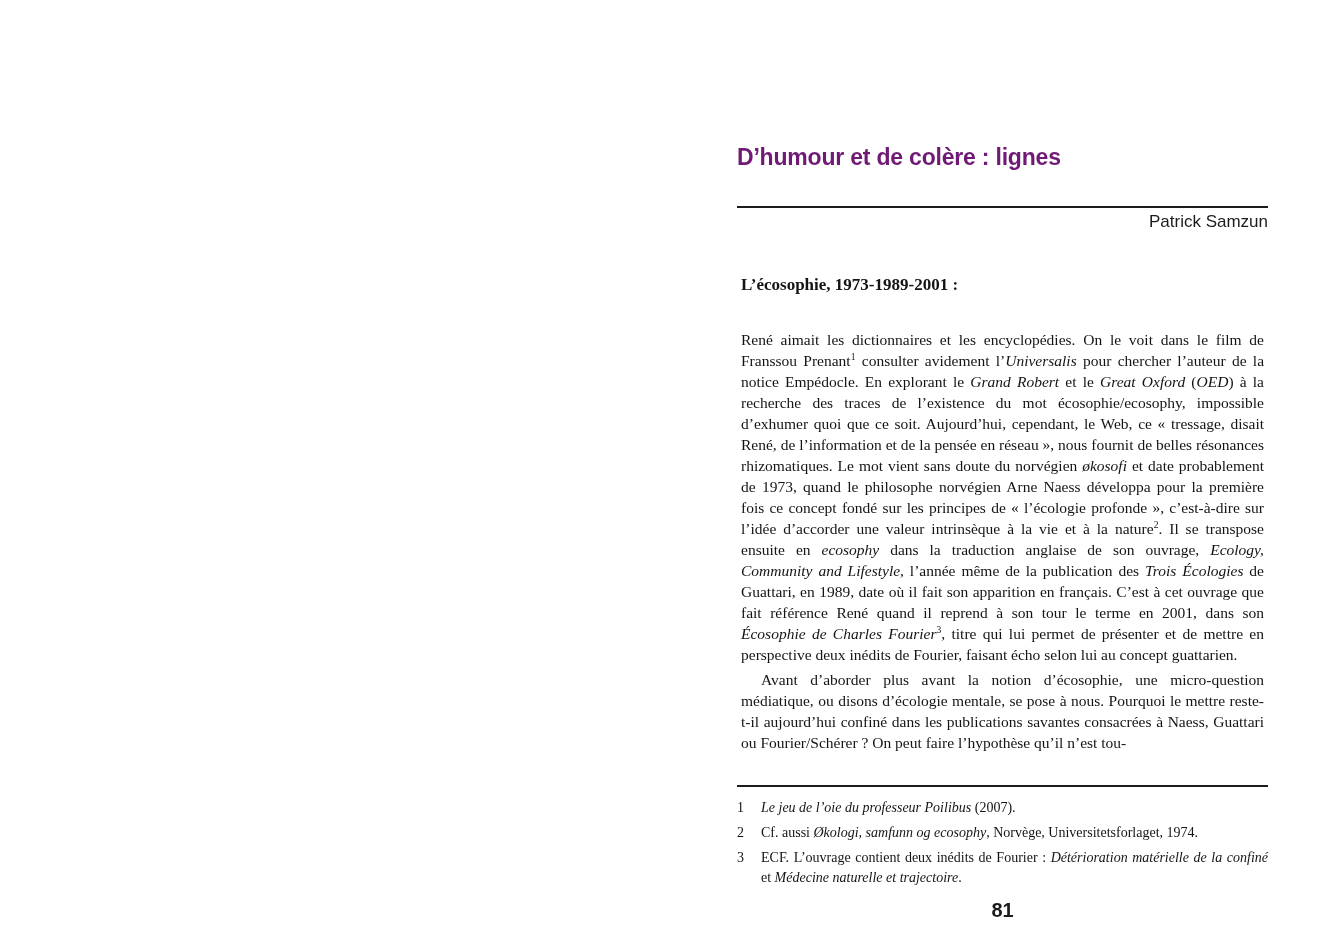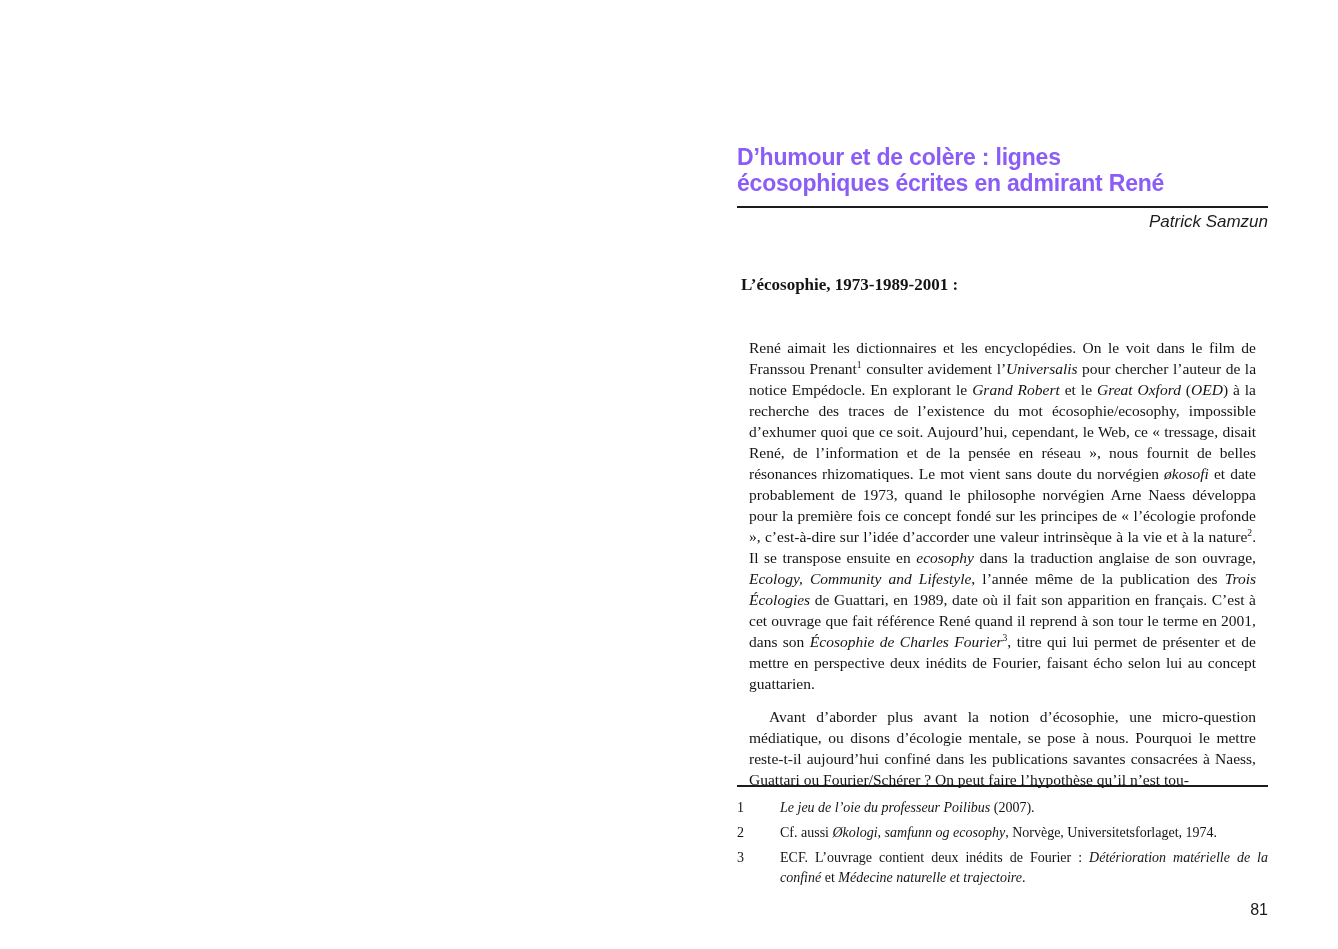--- a/index.html
+++ b/index.html
@@ -31,38 +31,37 @@
     position: absolute;
     top: 144px;
     left: 0;
     width: 100%;
     margin: 0;
     font-family: "Liberation Sans", sans-serif;
     font-weight: 700;
     font-size: 23px;
     line-height: 26px;
     letter-spacing: -0.2px;
-    color: #8b5cf6;
+    color: #701a75;
   }
   .title-rule {
     position: absolute;
     top: 206px;
     left: 0;
     width: 100%;
     height: 2px;
     background: #1c1c1c;
   }
   .author {
     position: absolute;
     top: 211px;
     left: 0;
     width: 100%;
     text-align: right;
     font-family: "Liberation Sans", sans-serif;
-    font-style: italic;
     font-size: 17px;
     line-height: 22px;
     color: #1c1c1c;
   }
   .heading {
     position: absolute;
     top: 269px;
     left: 0;
     width: 100%;
     margin: 4px;
@@ -76,21 +75,21 @@
     position: absolute;
     top: 325px;
     left: 0;
     width: 100%;
     font-size: 15.5px;
     line-height: 21px;
     text-align: justify;
     color: #141414;
   }
   .bodytext p {
-    margin: 12px;
+    margin: 4px;
   }
   .bodytext p.indent {
     text-indent: 20px;
   }
   sup {
     font-size: 0.62em;
     line-height: 0;
     vertical-align: super;
   }
   .fn-rule {
@@ -114,44 +113,42 @@
     display: flex;
     margin-bottom: 5px;
   }
   .fn-num {
     flex: none;
     width: 24px;
   }
   .fn-text {
     flex: 1;
     text-align: justify;
-    margin-left: 19px;
   }
   .page-number {
     position: absolute;
     top: 900px;
     left: 0;
     width: 100%;
-    text-align: right;
+    text-align: center;
     font-family: "Liberation Sans", sans-serif;
-    font-weight: 400;
-    font-size: 16px;
+    font-weight: 700;
+    font-size: 20px;
     line-height: 20px;
     color: #1c1c1c;
   }
 </style>
 </head>
 <body>
 
 <div class="page">
   <div class="column">
 
     <h1 class="title">
       <div>D’humour et de colère : lignes</div>
-      <div>écosophiques écrites en admirant René</div>
     </h1>
 
     <div class="title-rule"></div>
 
     <div class="author">Patrick Samzun</div>
 
     <h2 class="heading">
       <div>L’écosophie, 1973-1989-2001 :</div>
     </h2>
 

